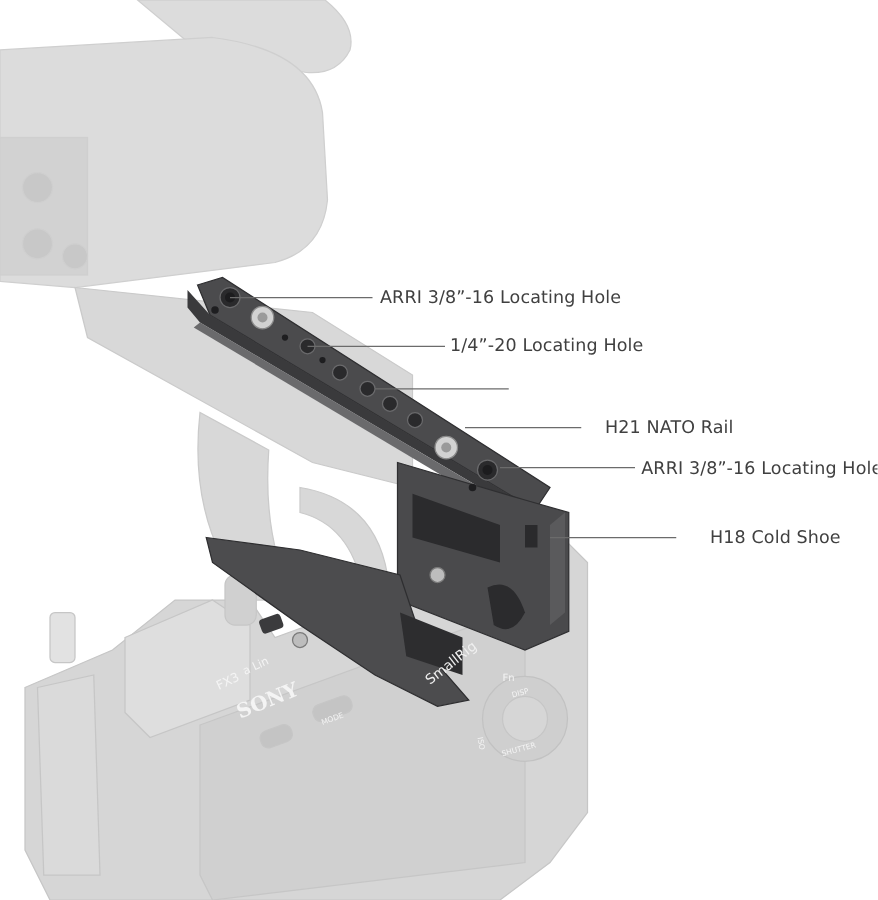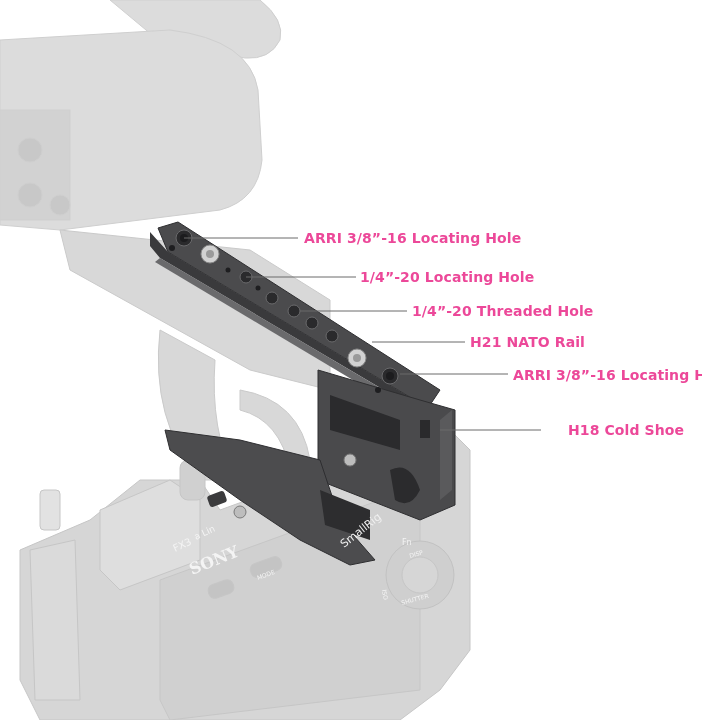--- a/index.html
+++ b/index.html
@@ -2,25 +2,24 @@
 <html><head>
   <meta charset="utf-8">
   <style>
     html, body { margin: 0; padding: 0; background: #ffffff; }
     body { width: 702px; height: 720px; position: relative; overflow: hidden; font-family: "DejaVu Sans", sans-serif; }
     .stage { position: absolute; left: 0; top: 0; width: 702px; height: 720px; }
     svg.art { position: absolute; left: 0; top: 0; }
     .callout-label {
       position: absolute;
       font-size: 14px;
-      color: #ec4899;
+      color: #404040;
       white-space: nowrap;
       line-height: 16px;
       letter-spacing: 0.1px;
-      font-weight: bold;
     }
     .brand-text { font-family: "DejaVu Sans", sans-serif; }
   </style>
 </head>
 <body>
 
 <div class="stage">
 
   <svg class="art" width="702" height="720" viewBox="0 0 702 720">
 
@@ -112,18 +111,17 @@
       <line x1="246" y1="277" x2="356" y2="277"></line>
       <line x1="300" y1="311" x2="407" y2="311"></line>
       <line x1="372" y1="342" x2="465" y2="342"></line>
       <line x1="400" y1="374" x2="508" y2="374"></line>
       <line x1="440" y1="430" x2="541" y2="430"></line>
     </g>
   </svg>
 
   <div class="callout-label" style="left:304px; top:230px;">ARRI 3/8”-16 Locating Hole</div>
   <div class="callout-label" style="left:360px; top:269px;">1/4”-20 Locating Hole</div>
-  <div class="callout-label" style="left:412px; top:303px;">1/4”-20 Threaded Hole</div>
-  <div class="callout-label" style="left:470px; top:334px;">H21 NATO Rail</div>
+  <div class="callout-label" style="left:484px; top:334px;">H21 NATO Rail</div>
   <div class="callout-label" style="left:513px; top:367px;">ARRI 3/8”-16 Locating Hole</div>
   <div class="callout-label" style="left:568px; top:422px;">H18 Cold Shoe</div>
 
 </div>
 
 </body></html>

